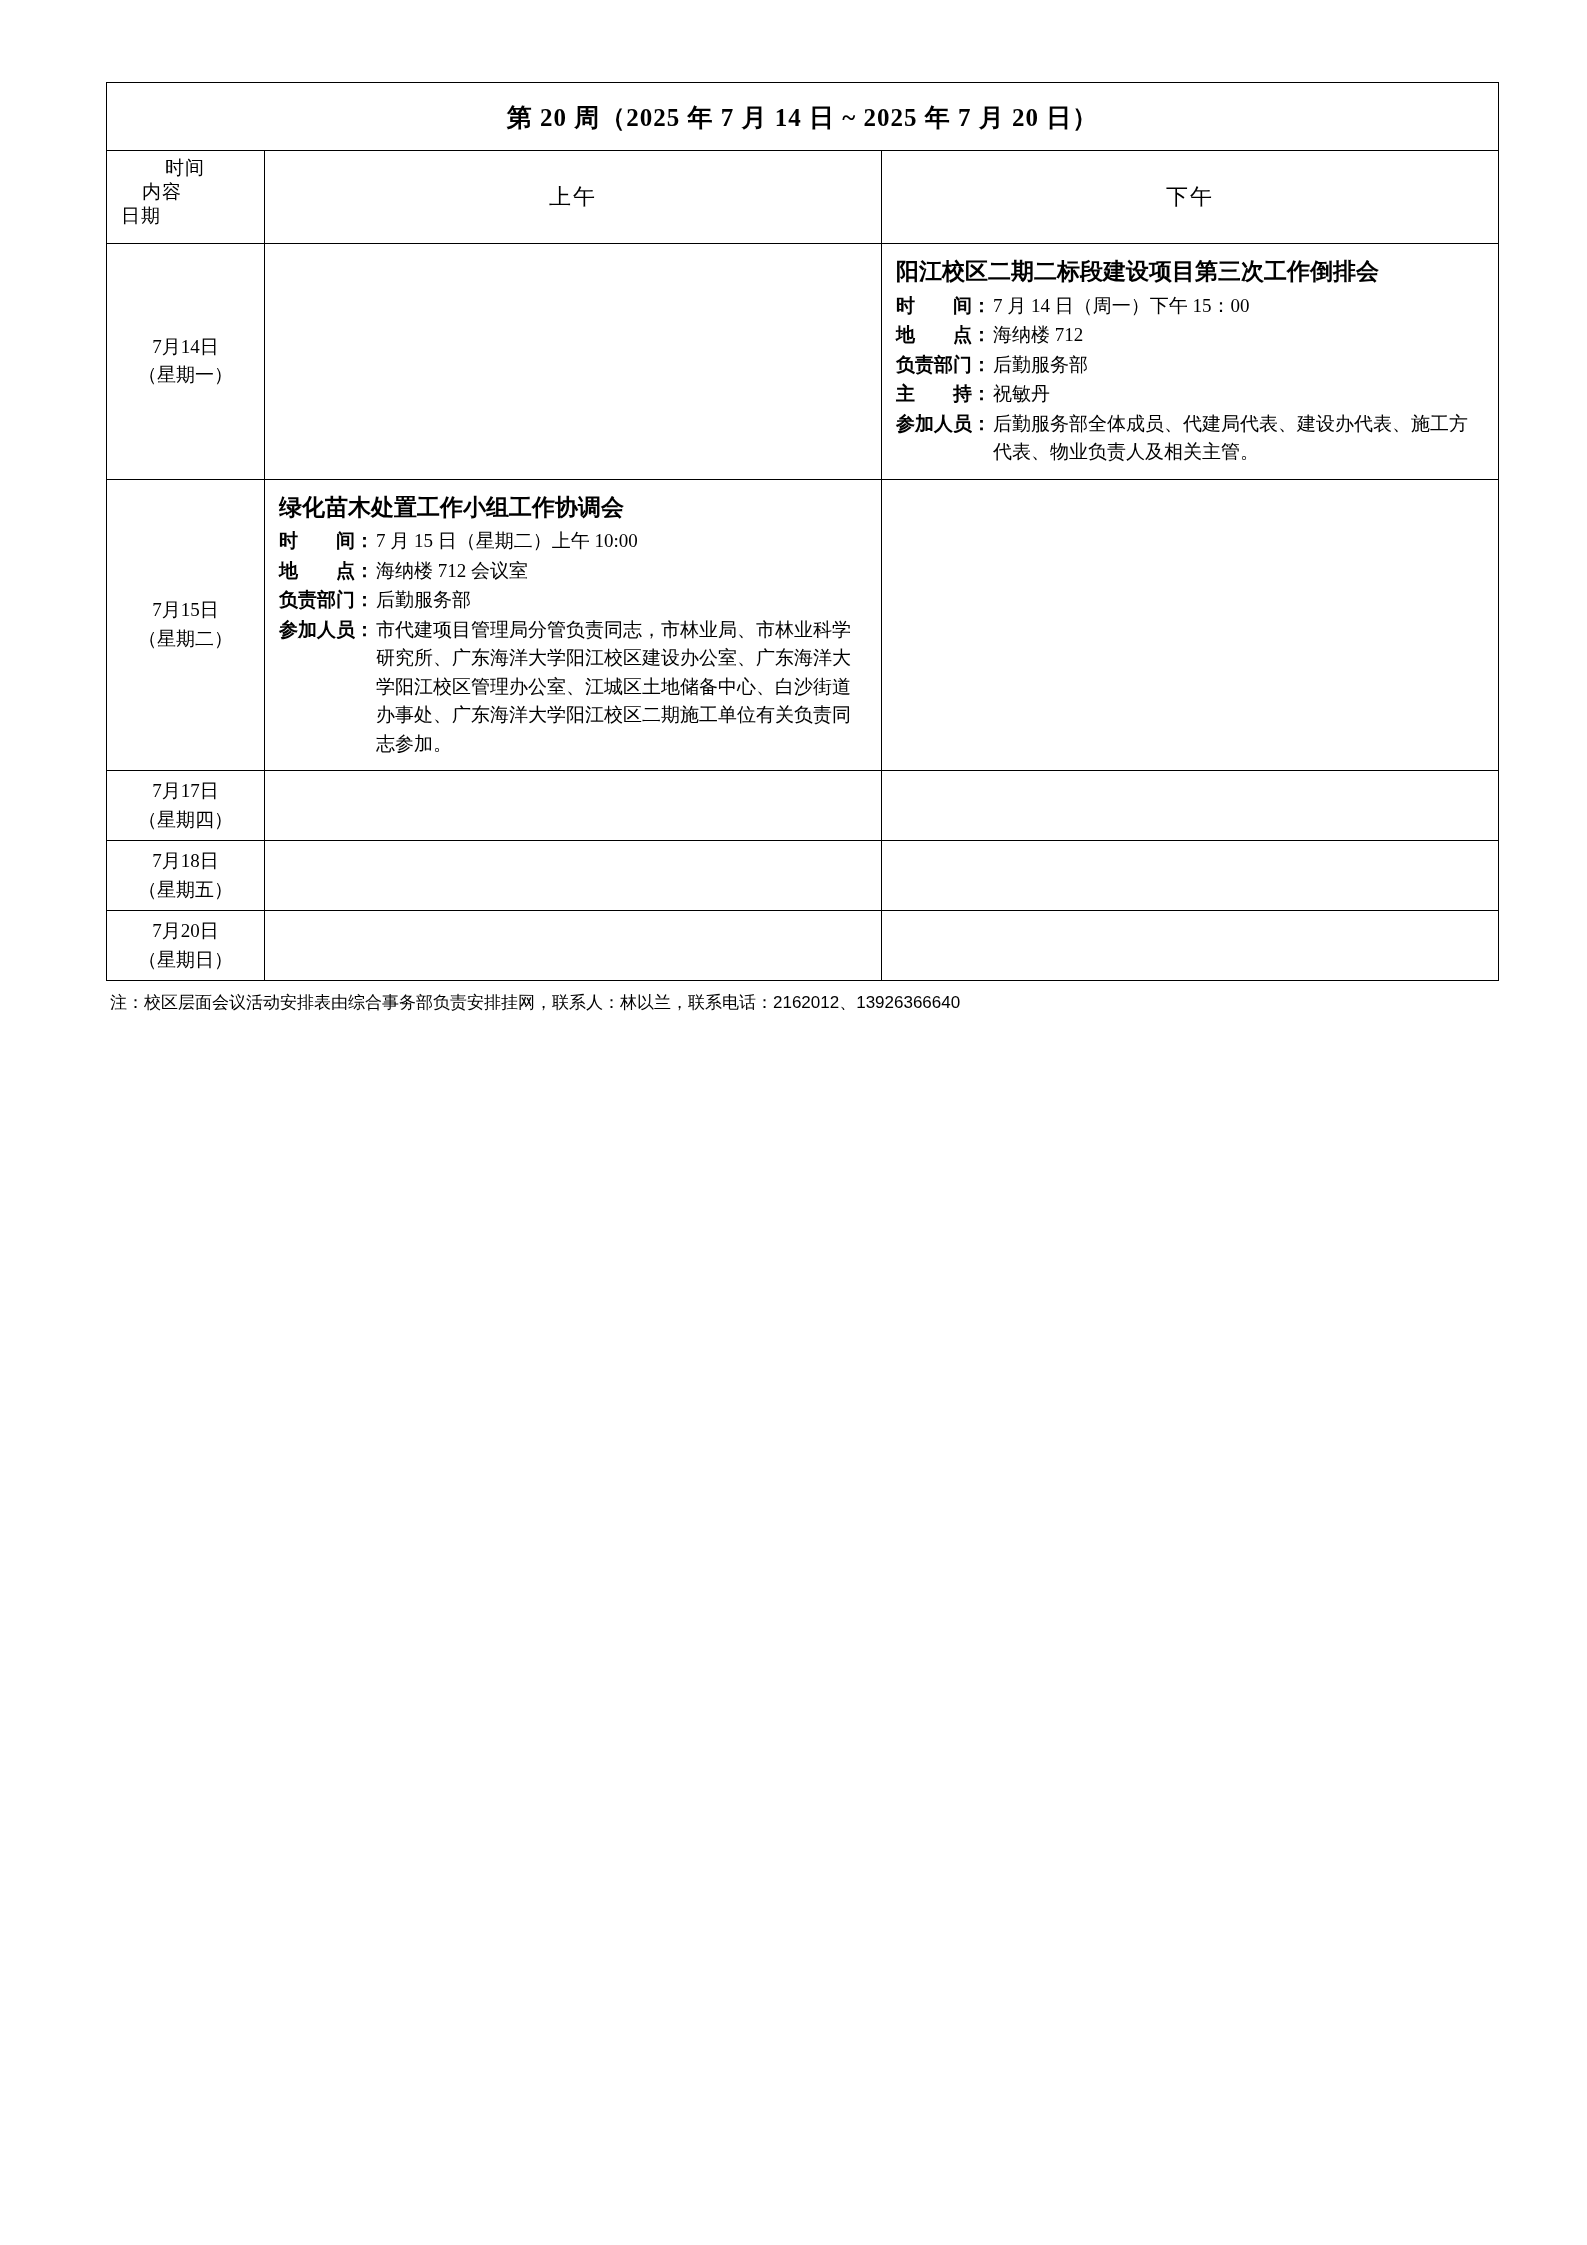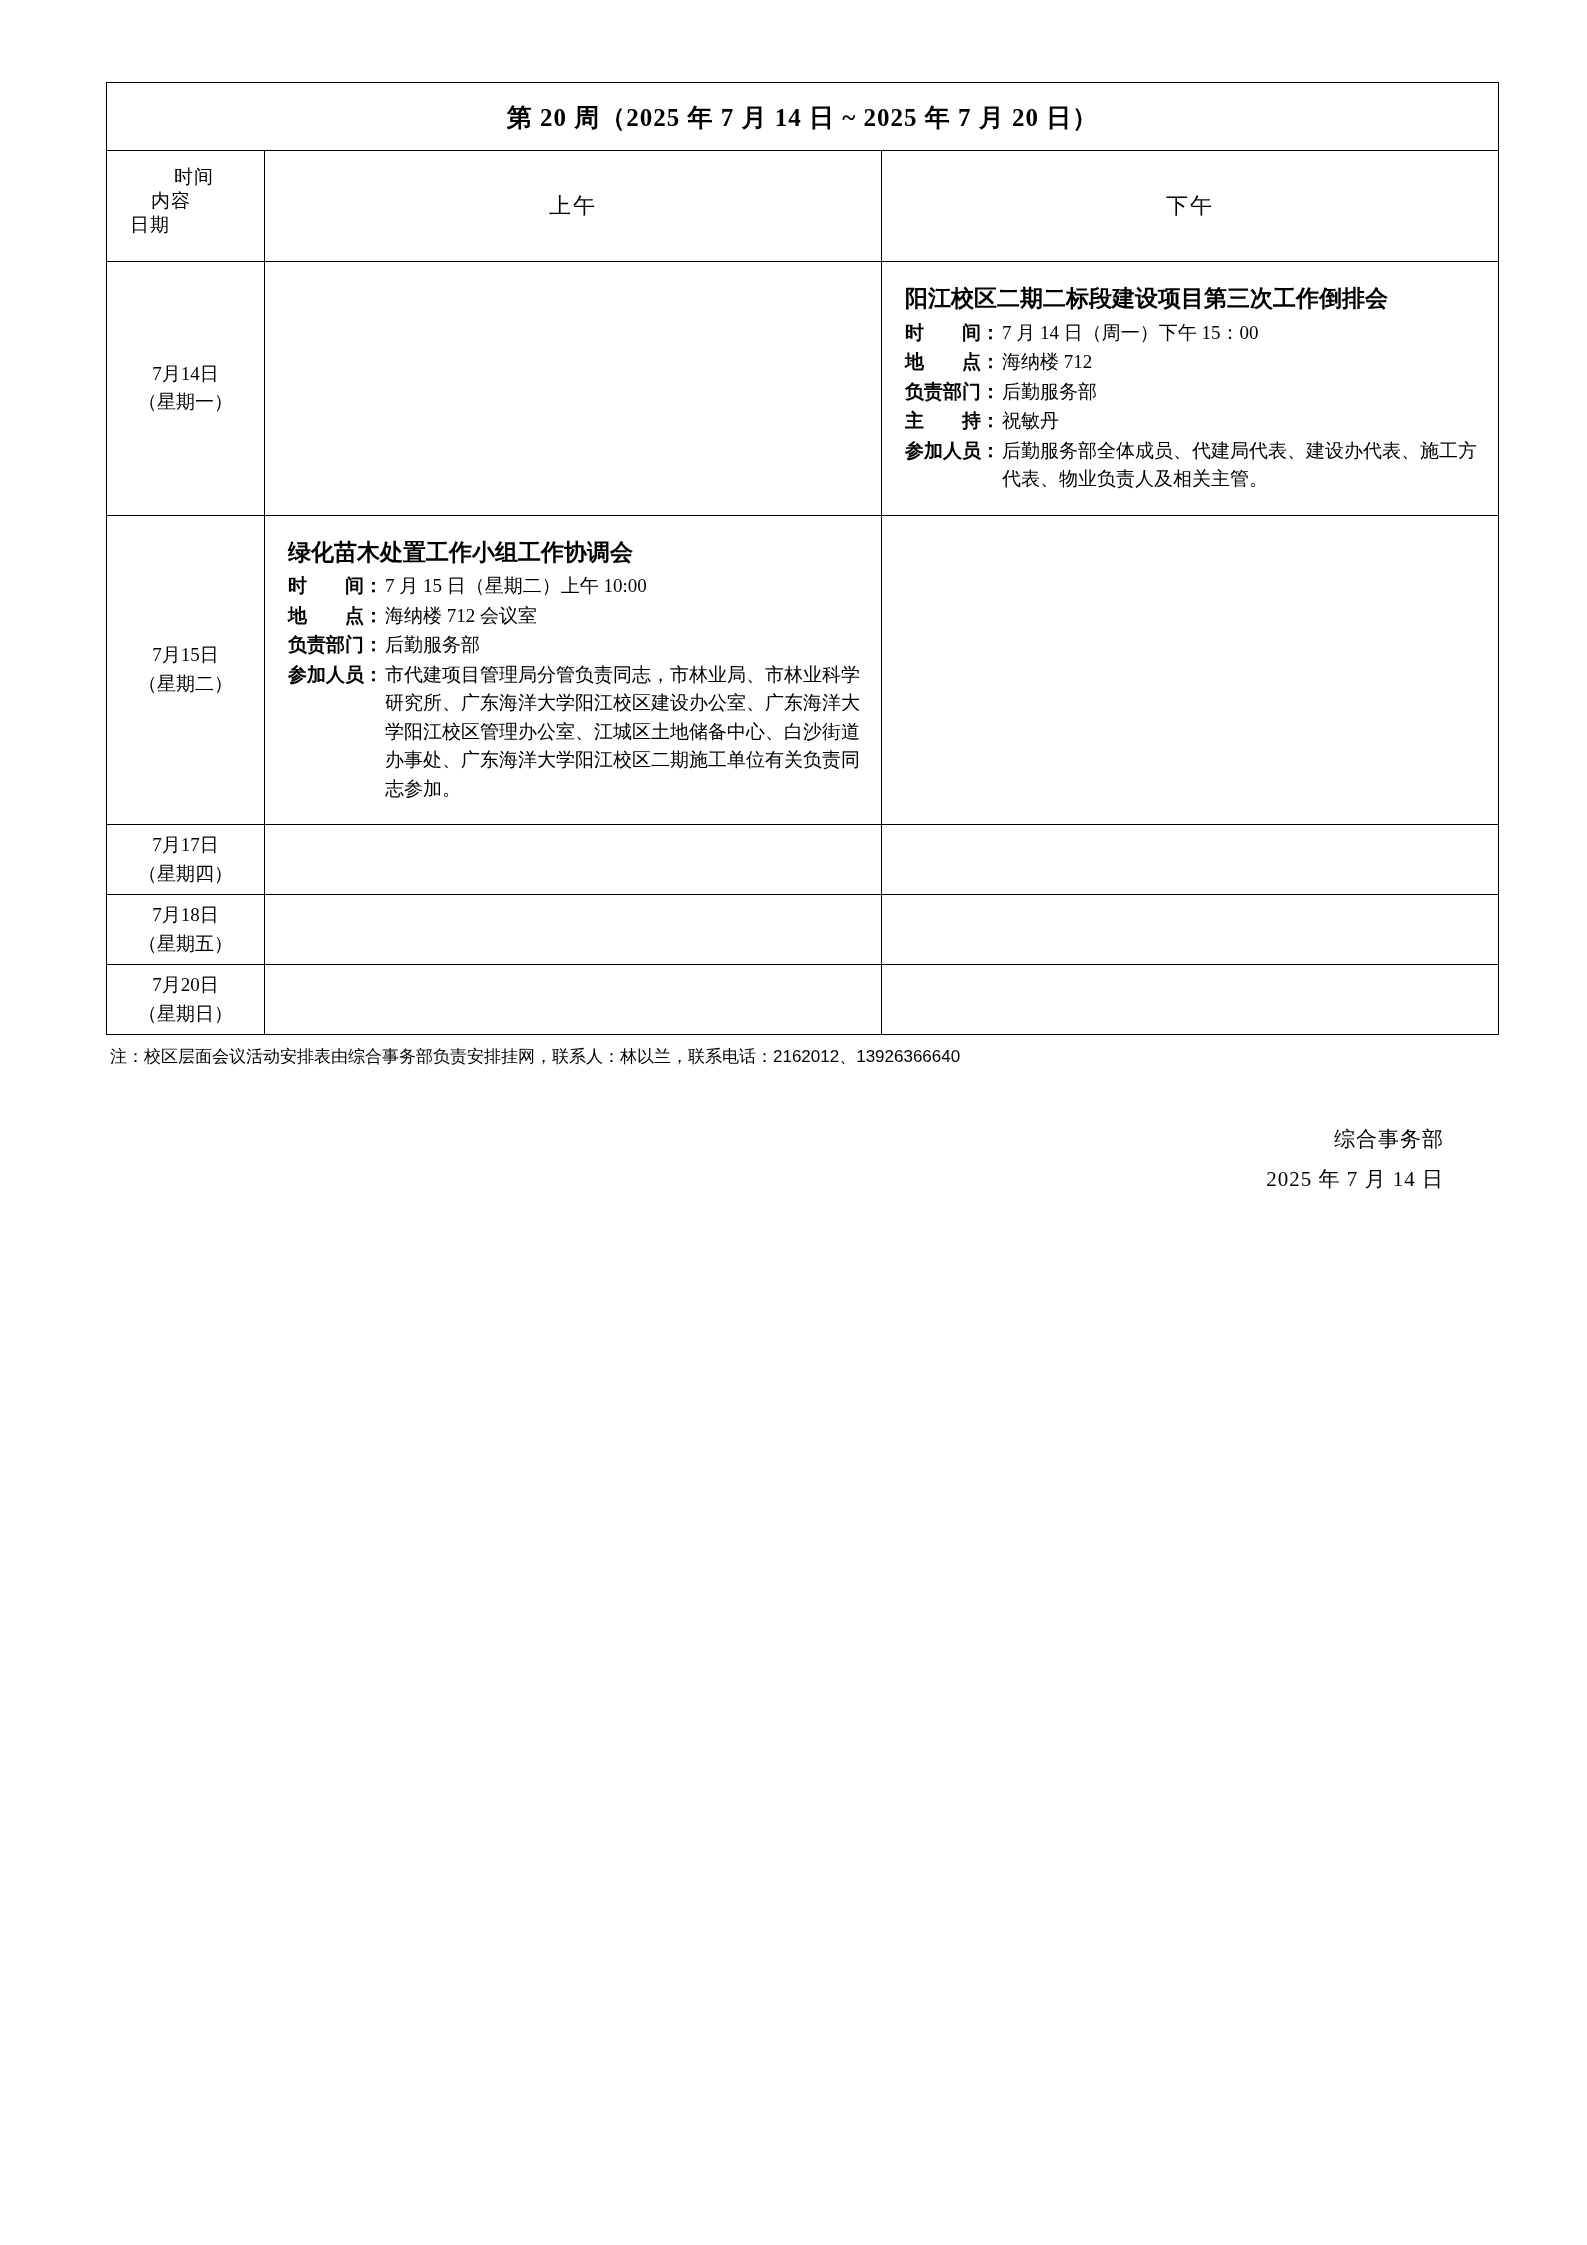--- a/index.html
+++ b/index.html
@@ -29,21 +29,21 @@
     width: 1392px;
   }
   table.schedule {
     border-collapse: collapse;
     width: 1392px;
     table-layout: fixed;
   }
   table.schedule td {
     border: 1px solid #000000;
     vertical-align: top;
-    padding: 9px;
+    padding: 0;
   }
   .title-cell {
     text-align: center;
     font-family: "Liberation Serif", "DejaVu Serif", serif;
     font-size: 25px;
     font-weight: bold;
     letter-spacing: 1px;
     padding: 18px 0 16px 0 !important;
     vertical-align: middle !important;
   }
@@ -259,19 +259,15 @@
             <span class="dline2">（星期日）</span>
           </td>
           <td class="am-cell"></td>
           <td class="pm-cell"></td>
         </tr>
       </tbody>
     </table>
 
     <div class="note">注：校区层面会议活动安排表由综合事务部负责安排挂网，联系人：林以兰，联系电话：2162012、13926366640</div>
 
-    <div class="signature">
-      <span class="sig-line">综合事务部</span>
-      <span class="sig-line">2025 年 7 月 14 日</span>
-    </div>
 
   </div>
 </div>
 
 </body></html>

